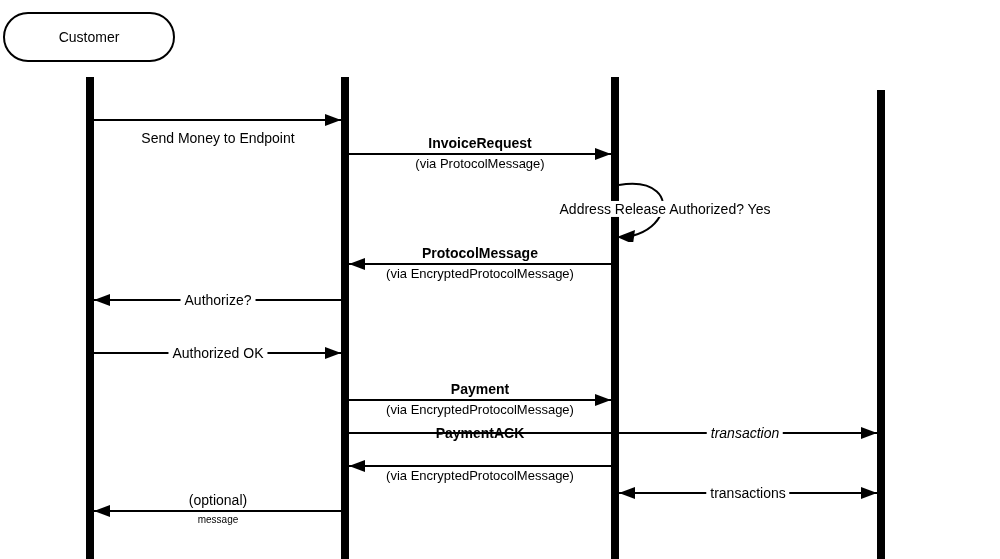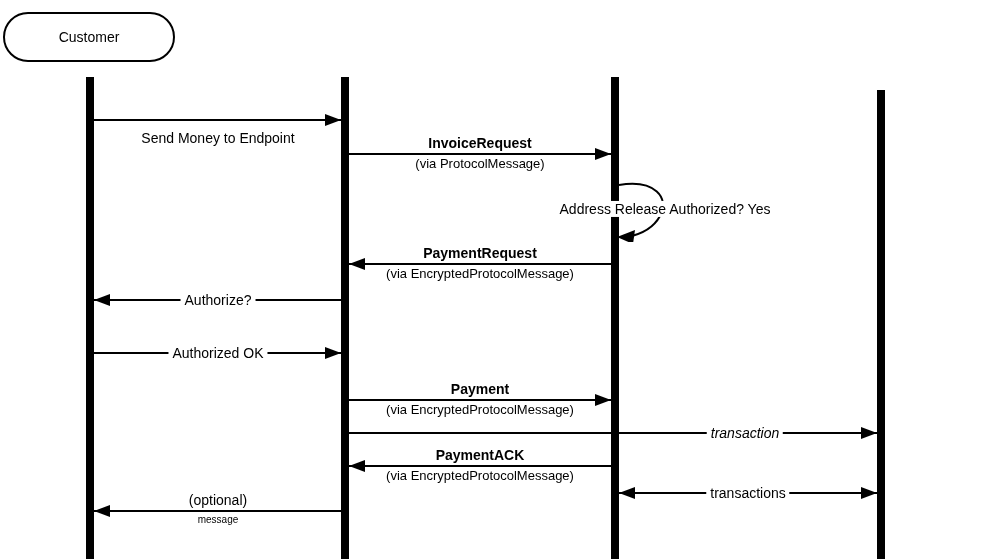--- a/index.html
+++ b/index.html
@@ -97,21 +97,21 @@
     <svg class="selfloop" style="left:613px; top:180px;" width="75" height="62" viewBox="0 0 75 62">
       <path d="M 6 5 C 42 -1, 57 18, 47 36 C 41 47, 30 54, 14 57" fill="none" stroke="#000" stroke-width="2"></path>
       <polygon points="4,57 22,50 20,64" fill="#000"></polygon>
     </svg>
     <span class="lbl inline" style="left:665px; top:209px;">Address Release Authorized? Yes</span>
   </div>
 
   <div>
     <div class="mline" style="left:349px; top:263px; width:262px;"></div>
     <div class="arr left" style="left:349px; top:258px;"></div>
-    <span class="lbl above" style="left:480px; top:261px;">PaymentRequest</span>
+    <span class="lbl above" style="left:480px; top:261px;">ProtocolMessage</span>
     <span class="lbl below" style="left:480px; top:267px;">(via EncryptedProtocolMessage)</span>
   </div>
 
   <div>
     <div class="mline" style="left:94px; top:299px; width:247px;"></div>
     <div class="arr left" style="left:94px; top:294px;"></div>
     <span class="lbl inline" style="left:218px; top:300px;">Authorize?</span>
   </div>
 
   <div>
@@ -129,21 +129,21 @@
 
   <div>
     <div class="mline" style="left:349px; top:432px; width:528px;"></div>
     <div class="arr right" style="left:861px; top:427px;"></div>
     <span class="lbl inline" style="left:745px; top:433px;font-style:italic;">transaction</span>
   </div>
 
   <div>
     <div class="mline" style="left:349px; top:465px; width:262px;"></div>
     <div class="arr left" style="left:349px; top:460px;"></div>
-    <span class="lbl above" style="left:480px; top:463px;">PaymentACK</span>
+    <span class="lbl above" style="left:480px; top:441px;">PaymentACK</span>
     <span class="lbl below" style="left:480px; top:469px;">(via EncryptedProtocolMessage)</span>
   </div>
 
   <div>
     <div class="mline" style="left:619px; top:492px; width:258px;"></div>
     <div class="arr left" style="left:619px; top:487px;"></div>
     <div class="arr right" style="left:861px; top:487px;"></div>
     <span class="lbl inline" style="left:748px; top:493px;">transactions</span>
   </div>
 

